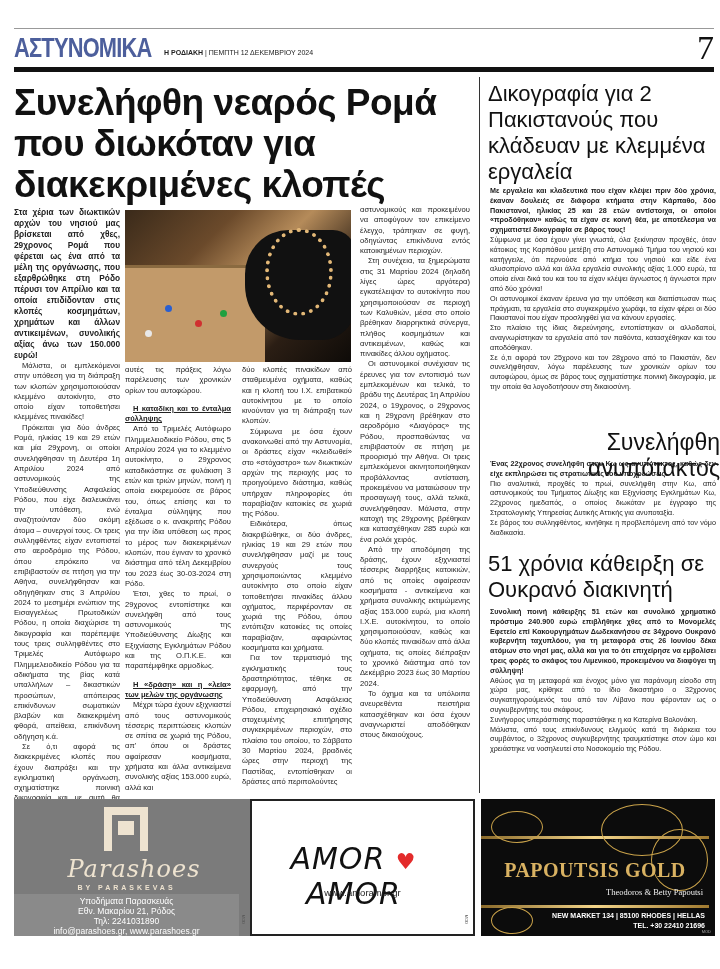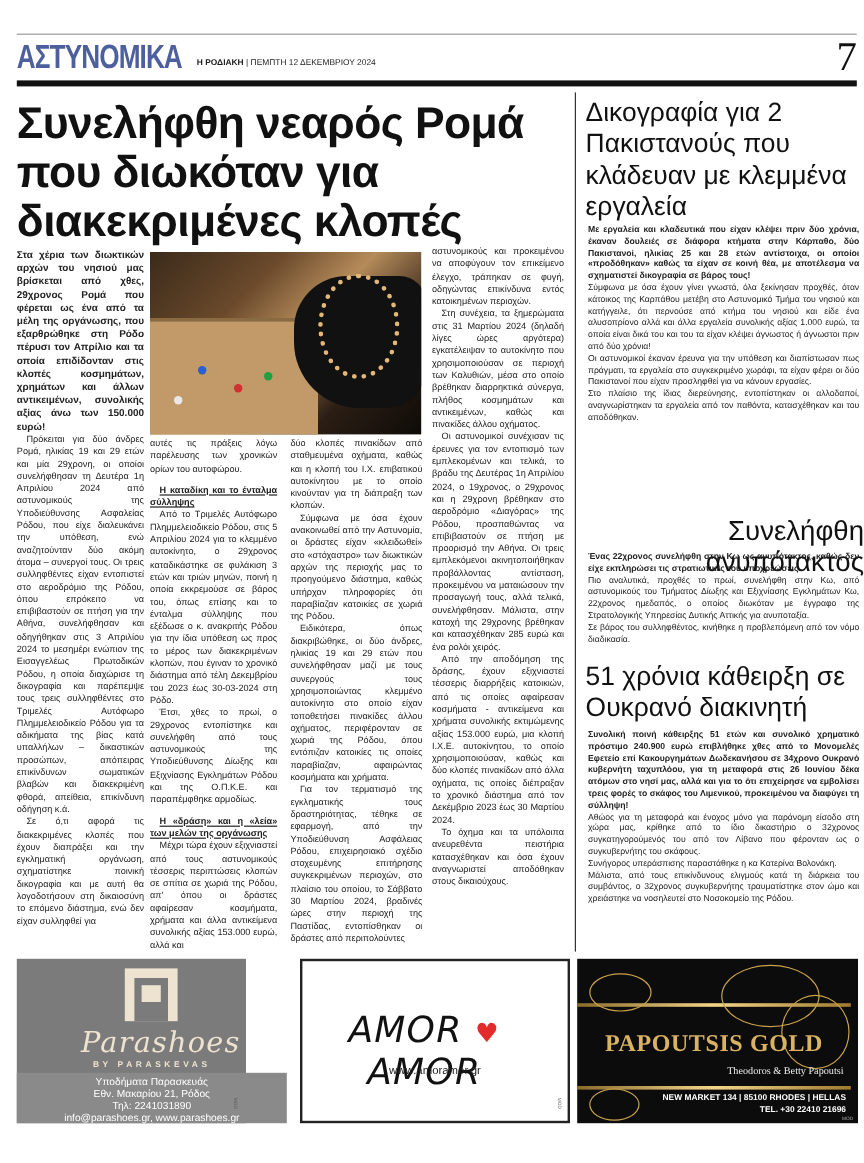--- a/index.html
+++ b/index.html
@@ -27,21 +27,21 @@
   .photo .beads{position:absolute;left:140px;top:18px;width:60px;height:80px;border:4px dotted #e3b877;border-radius:50%;}
   .photo .gem{position:absolute;width:7px;height:7px;border-radius:50%;}
 
   .rightcol{position:absolute;left:479px;top:77px;width:240px;height:716px;border-left:1px solid #333;}
   .rh{position:absolute;left:8px;font-size:22px;line-height:26px;color:#111;}
   .rb{position:absolute;left:10px;width:226px;font-size:7.2px;line-height:9.8px;color:#222;text-align:justify;}
   .rb p{margin:0;}
   .rb p.lead{font-weight:bold;}
 
   .ads{position:absolute;top:799px;height:137px;}
-  .ad1{left:14px;width:191px;background:#7b7b7b;}
+  .ad1{left:14px;width:238px;background:#7b7b7b;}
   .ad2{left:250px;width:225px;background:#fff;border:2px solid #222;box-sizing:border-box;}
   .ad3{left:481px;width:234px;background:#0c0c0c;}
   .logo-sq{position:absolute;left:90px;top:8px;width:44px;height:44px;background:#eee3d0;}
   .logo-sq .in1{position:absolute;left:8px;top:8px;width:28px;height:36px;background:#7b7b7b;}
   .logo-sq .in2{position:absolute;left:14px;top:14px;width:16px;height:14px;background:#eee3d0;}
   .script{position:absolute;left:40px;top:56px;width:160px;text-align:center;font-family:"DejaVu Serif",serif;font-style:italic;font-size:24px;color:#eee3d0;letter-spacing:1px;}
   .by{position:absolute;left:0;top:85px;width:225px;text-align:center;font-size:7px;letter-spacing:3px;color:#eee3d0;font-weight:bold;}
   .adinfo{position:absolute;left:0;top:95px;width:225px;height:42px;background:#8a8a8a;text-align:center;font-size:8.5px;line-height:10px;color:#fff;padding-top:2px;box-sizing:border-box;}
   .mod{position:absolute;font-size:4px;color:#555;transform:rotate(90deg);}
   .amor{position:absolute;left:0;top:40px;width:203px;text-align:center;font-family:"DejaVu Sans",sans-serif;font-size:30px;letter-spacing:1px;color:#111;font-style:italic;}
@@ -65,20 +65,21 @@
     <span>ΠΕΜΠΤΗ 12 ΔΕΚΕΜΒΡΙΟΥ 2024</span>
   </div>
   <div class="pagenum">7</div>
 </div>
 <div class="rule"></div>
 
 <h1 class="headline" style="margin:0;">Συνελήφθη νεαρός Ρομά που διωκόταν για διακεκριμένες κλοπές</h1>
 
 <div class="col c1">
   <p class="lead">Στα χέρια των διωκτικών αρχών του νησιού μας βρίσκεται από χθες, 29χρονος Ρομά που φέρεται ως ένα από τα μέλη της οργάνωσης, που εξαρθρώθηκε στη Ρόδο πέρυσι τον Απρίλιο και τα οποία επιδίδονταν στις κλοπές κοσμημάτων, χρημάτων και άλλων αντικειμένων, συνολικής αξίας άνω των 150.000 ευρώ!</p>
+  <p>Μάλιστα, οι εμπλεκόμενοι στην υπόθεση για τη διάπραξη των κλοπών χρησιμοποιούσαν κλεμμένο αυτοκίνητο, στο οποίο είχαν τοποθετήσει κλεμμένες πινακίδες!</p>
   <p>Πρόκειται για δύο άνδρες Ρομά, ηλικίας 19 και 29 ετών και μία 29χρονη, οι οποίοι συνελήφθησαν τη Δευτέρα 1η Απριλίου 2024 από αστυνομικούς της Υποδιεύθυνσης Ασφαλείας Ρόδου, που είχε διαλευκάνει την υπόθεση, ενώ αναζητούνταν δύο ακόμη άτομα – συνεργοί τους. Οι τρεις συλληφθέντες είχαν εντοπιστεί στο αεροδρόμιο της Ρόδου, όπου επρόκειτο να επιβιβαστούν σε πτήση για την Αθήνα, συνελήφθησαν και οδηγήθηκαν στις 3 Απριλίου 2024 το μεσημέρι ενώπιον της Εισαγγελέως Πρωτοδικών Ρόδου, η οποία διαχώρισε τη δικογραφία και παρέπεμψε τους τρεις συλληφθέντες στο Τριμελές Αυτόφωρο Πλημμελειοδικείο Ρόδου για τα αδικήματα της βίας κατά υπαλλήλων – δικαστικών προσώπων, απόπειρας επικίνδυνων σωματικών βλαβών και διακεκριμένη φθορά, απείθεια, επικίνδυνη οδήγηση κ.ά.</p>
   <p>Σε ό,τι αφορά τις διακεκριμένες κλοπές που έχουν διαπράξει και την εγκληματική οργάνωση, σχηματίστηκε ποινική δικογραφία και με αυτή θα λογοδοτήσουν στη δικαιοσύνη το επόμενο διάστημα, ενώ δεν είχαν συλληφθεί για</p>
 </div>
 
 <div class="photo">
   <div class="box"></div>
   <div class="glove"></div>
   <div class="beads"></div>
   <div class="gem" style="left:40px;top:95px;background:#2a5fd0;"></div>
   <div class="gem" style="left:70px;top:110px;background:#d03030;"></div>
@@ -110,20 +111,21 @@
   <p>Το όχημα και τα υπόλοιπα ανευρεθέντα πειστήρια κατασχέθηκαν και όσα έχουν αναγνωριστεί αποδόθηκαν στους δικαιούχους.</p>
 </div>
 
 <div class="rightcol">
   <div class="rh" style="top:4px;width:230px;">Δικογραφία για 2 Πακιστανούς που κλάδευαν με κλεμμένα εργαλεία</div>
   <div class="rb" style="top:109px;">
     <p class="lead">Με εργαλεία και κλαδευτικά που είχαν κλέψει πριν δύο χρόνια, έκαναν δουλειές σε διάφορα κτήματα στην Κάρπαθο, δύο Πακιστανοί, ηλικίας 25 και 28 ετών αντίστοιχα, οι οποίοι «προδόθηκαν» καθώς τα είχαν σε κοινή θέα, με αποτέλεσμα να σχηματιστεί δικογραφία σε βάρος τους!</p>
     <p>Σύμφωνα με όσα έχουν γίνει γνωστά, όλα ξεκίνησαν προχθές, όταν κάτοικος της Καρπάθου μετέβη στο Αστυνομικό Τμήμα του νησιού και κατήγγειλε, ότι περνούσε από κτήμα του νησιού και είδε ένα αλυσοπρίονο αλλά και άλλα εργαλεία συνολικής αξίας 1.000 ευρώ, τα οποία είναι δικά του και του τα είχαν κλέψει άγνωστος ή άγνωστοι πριν από δύο χρόνια!</p>
     <p>Οι αστυνομικοί έκαναν έρευνα για την υπόθεση και διαπίστωσαν πως πράγματι, τα εργαλεία στο συγκεκριμένο χωράφι, τα είχαν φέρει οι δύο Πακιστανοί που είχαν προσληφθεί για να κάνουν εργασίες.</p>
     <p>Στο πλαίσιο της ίδιας διερεύνησης, εντοπίστηκαν οι αλλοδαποί, αναγνωρίστηκαν τα εργαλεία από τον παθόντα, κατασχέθηκαν και του αποδόθηκαν.</p>
+    <p>Σε ό,τι αφορά τον 25χρονο και τον 28χρονο από το Πακιστάν, δεν συνελήφθησαν, λόγω παρέλευσης των χρονικών ορίων του αυτοφώρου, όμως σε βάρος τους σχηματίστηκε ποινική δικογραφία, με την οποία θα λογοδοτήσουν στη δικαιοσύνη.</p>
   </div>
 
   <div class="rh" style="top:352px;font-size:23px;text-align:right;">Συνελήφθη ανυπότακτος</div>
   <div class="rb" style="top:382px;">
     <p class="lead">Ένας 22χρονος συνελήφθη στην Κω ως ανυπότακτος, καθώς δεν είχε εκπληρώσει τις στρατιωτικές του υποχρεώσεις.</p>
     <p>Πιο αναλυτικά, προχθές το πρωί, συνελήφθη στην Κω, από αστυνομικούς του Τμήματος Δίωξης και Εξιχνίασης Εγκλημάτων Κω, 22χρονος ημεδαπός, ο οποίος διωκόταν με έγγραφο της Στρατολογικής Υπηρεσίας Δυτικής Αττικής για ανυποταξία.</p>
     <p>Σε βάρος του συλληφθέντος, κινήθηκε η προβλεπόμενη από τον νόμο διαδικασία.</p>
   </div>
 
   <div class="rh" style="top:474px;width:220px;">51 χρόνια κάθειρξη σε Ουκρανό διακινητή</div>

